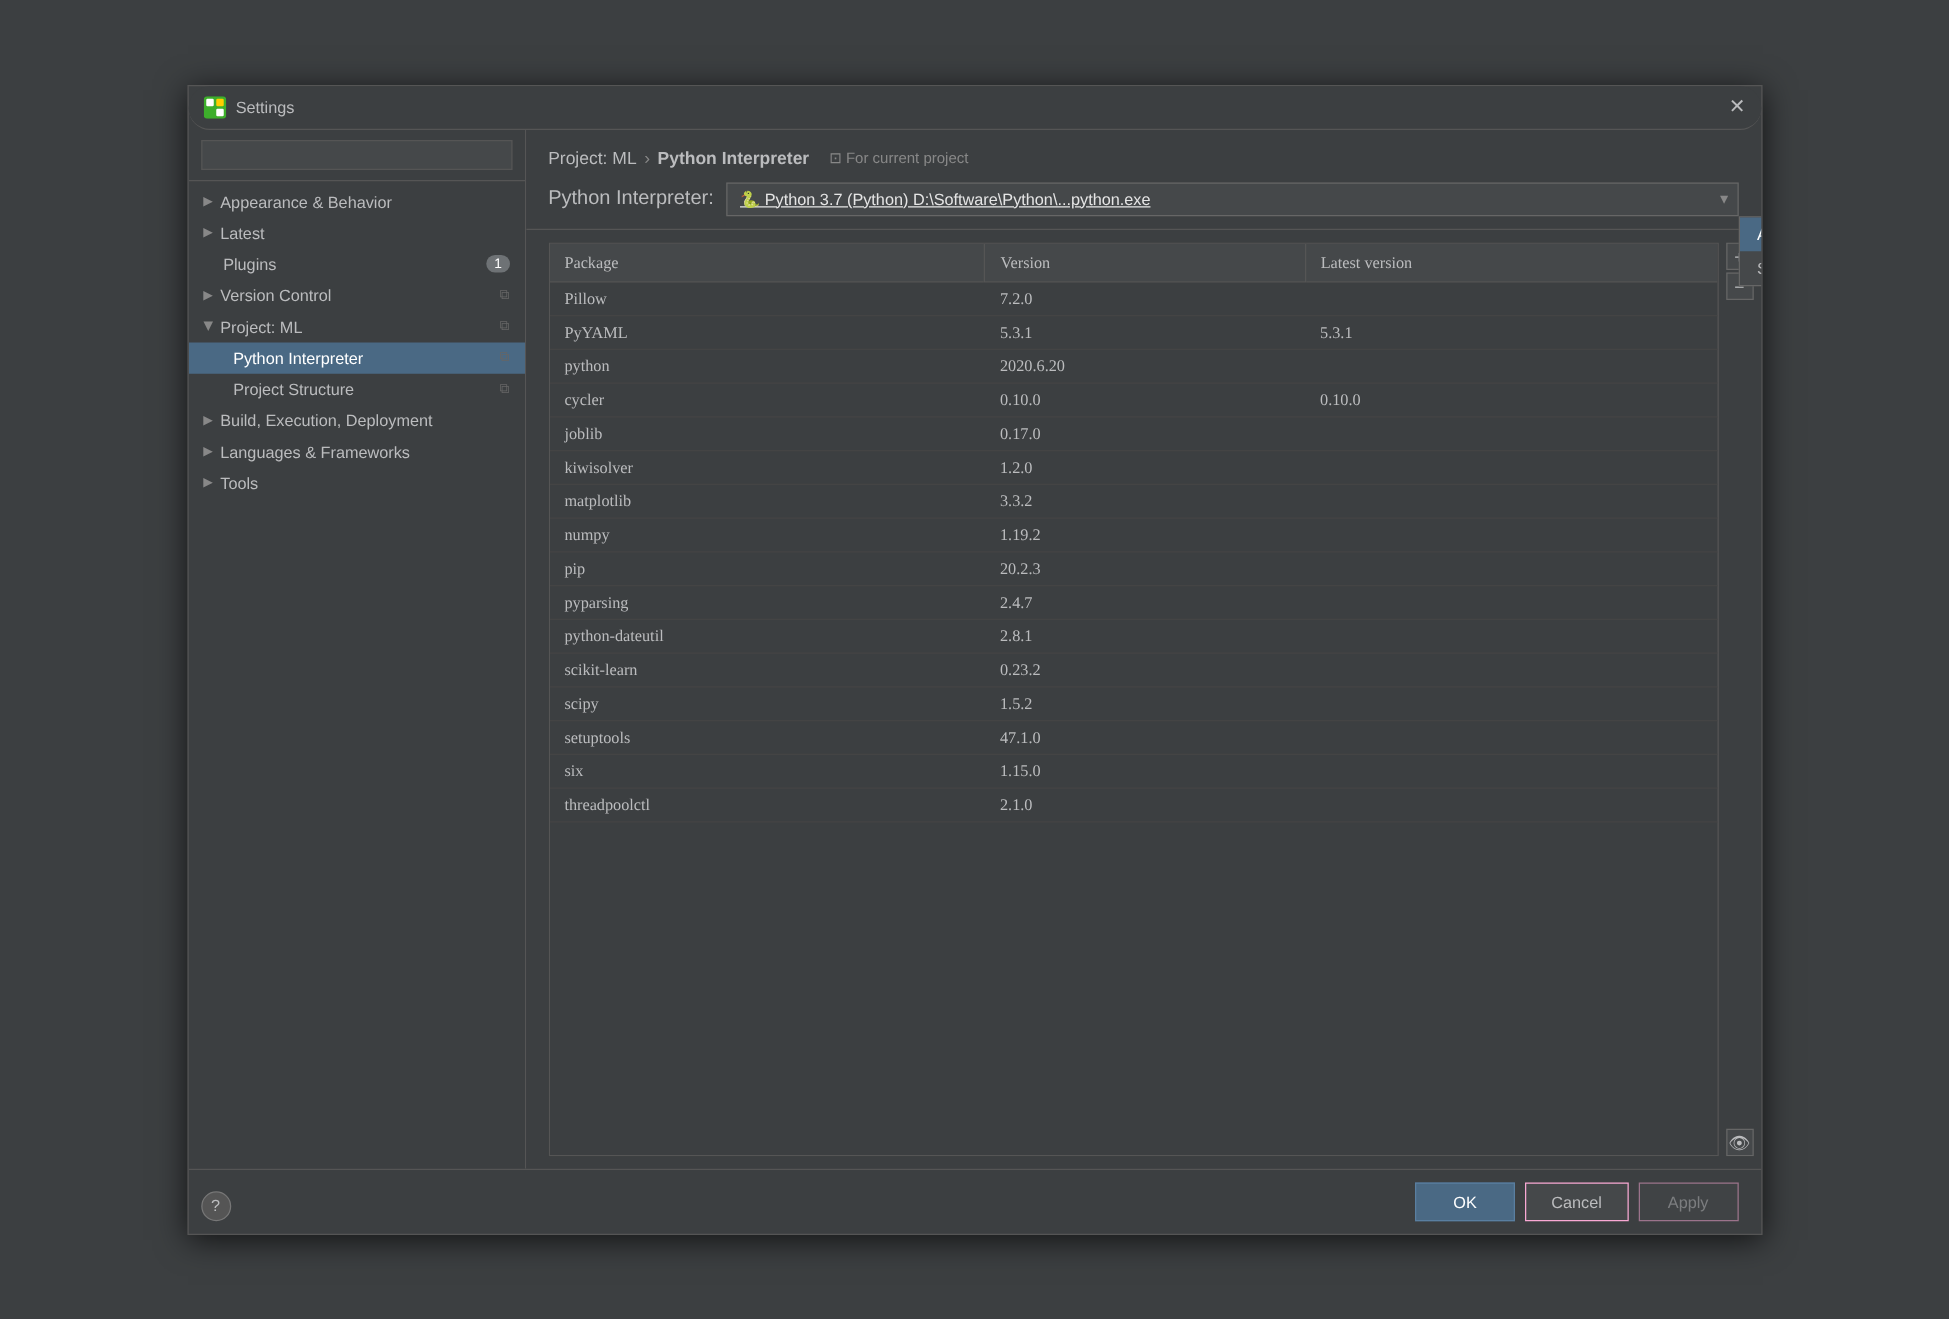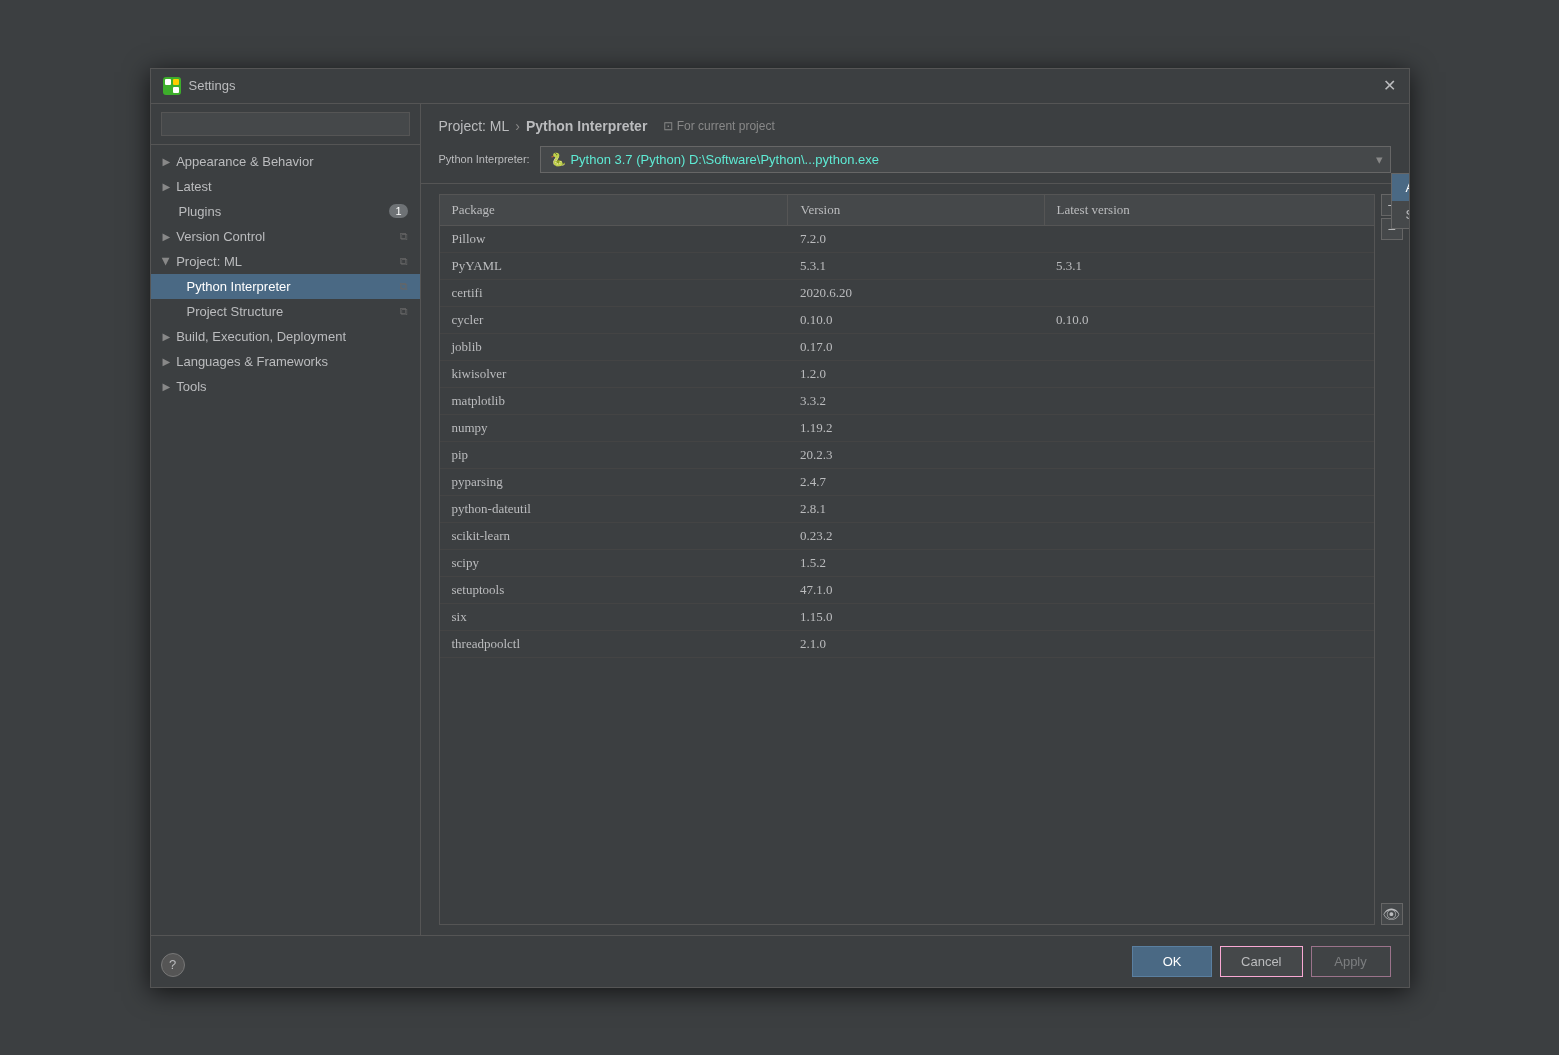--- a/index.html
+++ b/index.html
@@ -25,20 +25,21 @@
       box-shadow: 0 4px 24px rgba(0,0,0,0.7);
     }
     .title-bar {
       background: #3c3f41;
       display: flex;
       align-items: center;
       justify-content: space-between;
       padding: 8px 12px;
       border-bottom: 1px solid #555;
       flex-shrink: 0;
+      border-radius: 17px;
     }
     .title-bar-left {
       display: flex;
       align-items: center;
       gap: 8px;
     }
     .title-bar-logo {
       width: 18px;
       height: 18px;
     }
@@ -151,37 +152,38 @@
     }
     .interpreter-row {
       display: flex;
       align-items: center;
       margin-top: 12px;
       gap: 10px;
       position: relative;
     }
     .interpreter-label {
       color: #bbbcbe;
-      font-size: 11px;
+      font-size: 16px;
       white-space: nowrap;
     }
     .interpreter-select-wrap {
       position: relative;
       flex: 1;
     }
     .interpreter-select {
       width: 100%;
       background: #45484a;
       border: 1px solid #666;
-      color: #5eead4;
+      color: #e5e5e5;
       padding: 5px 30px 5px 10px;
       font-size: 13px;
       appearance: none;
       cursor: pointer;
       outline: none;
+      text-decoration: underline;
     }
     .interpreter-select-arrow {
       position: absolute;
       right: 8px;
       top: 50%;
       transform: translateY(-50%);
       color: #888;
       pointer-events: none;
     }
     .dropdown-menu {
@@ -439,21 +441,21 @@
       <td>Pillow</td>
       <td>7.2.0</td>
       <td></td>
     </tr>
                 <tr>
       <td>PyYAML</td>
       <td>5.3.1</td>
       <td>5.3.1</td>
     </tr>
                 <tr>
-      <td>certifi</td>
+      <td>python</td>
       <td>2020.6.20</td>
       <td></td>
     </tr>
                 <tr>
       <td>cycler</td>
       <td>0.10.0</td>
       <td>0.10.0</td>
     </tr>
                 <tr>
       <td>joblib</td>

